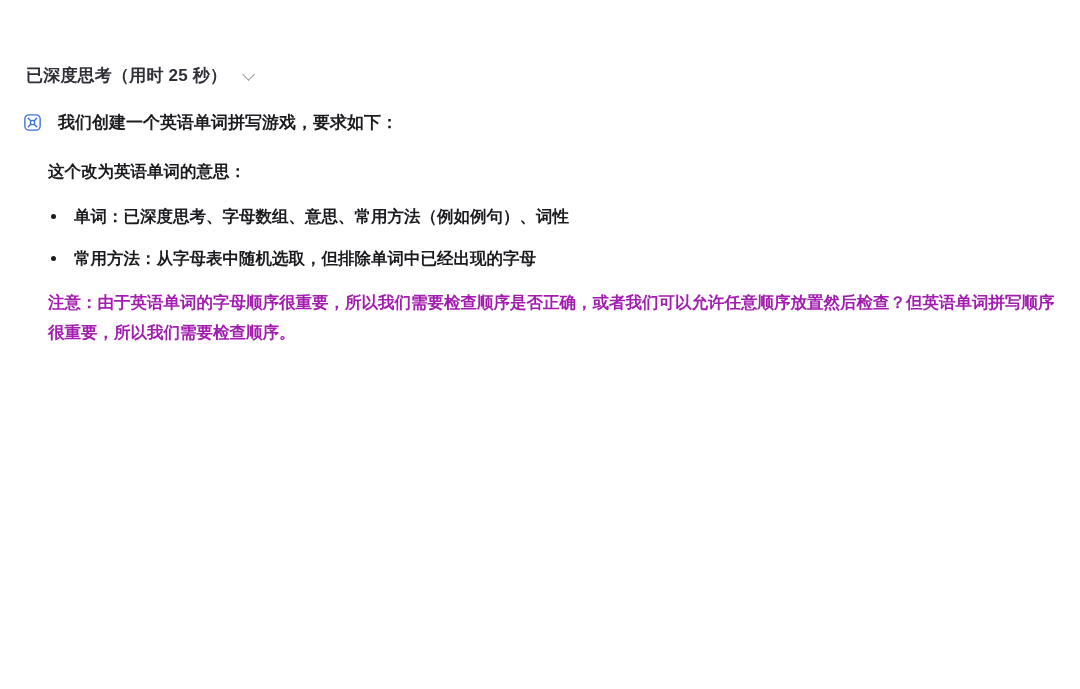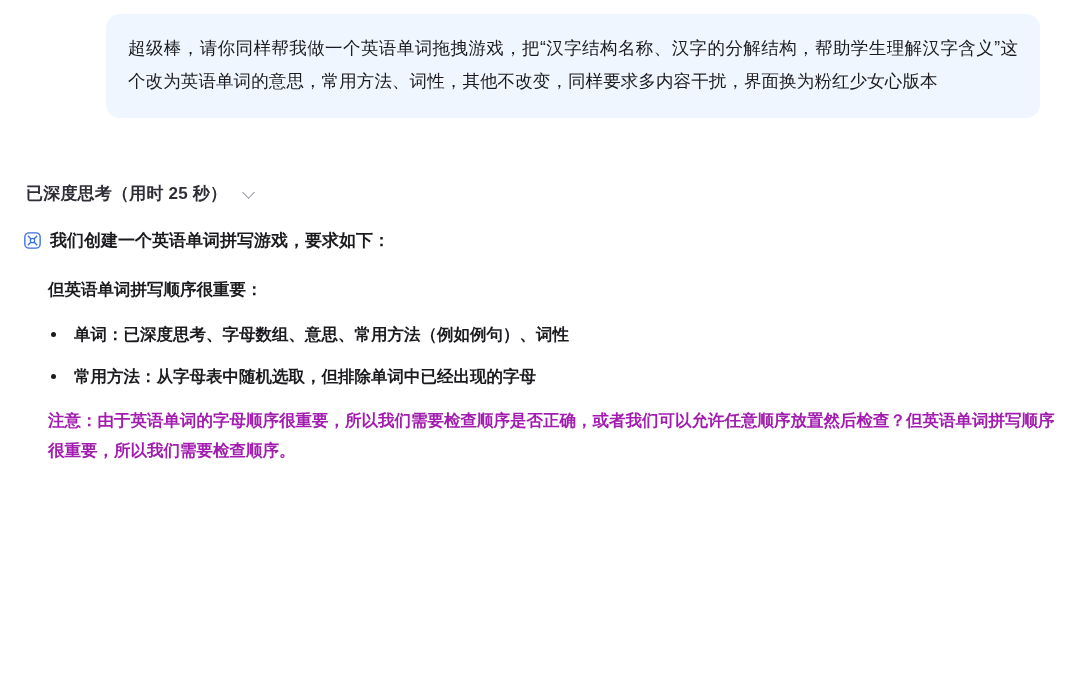--- a/index.html
+++ b/index.html
@@ -78,21 +78,21 @@
     width: 8px;
     height: 8px;
     border-right: 1.6px solid #6b6b75;
     border-bottom: 1.6px solid #6b6b75;
     transform: rotate(45deg);
   }
 
   .intro-row {
     display: flex;
     align-items: flex-start;
-    gap: 9px;
+    gap: 17px;
     margin-top: 22px;
   }
   .sparkle-icon {
     flex: 0 0 auto;
     width: 17px;
     height: 17px;
     margin-top: 5px;
   }
   .intro-text {
     font-size: 17px;
@@ -142,44 +142,41 @@
     color: #a21caf;
     margin: 16px 0 0 24px;
     max-width: 1030px;
   }
 </style>
 </head>
 <body>
 
 <div class="page">
 
-  <div class="user-row">
-    <div class="user-bubble">超级棒，请你同样帮我做一个英语单词拖拽游戏，把“汉字结构名称、汉字的分解结构，帮助学生理解汉字含义”这个改为英语单词的意思，常用方法、词性，其他不改变，同样要求多内容干扰，界面换为粉红少女心版本</div>
-  </div>
 
   <div class="assistant">
 
     <div class="think-header">
       <span class="think-label">已深度思考（用时 25 秒）</span>
       <span class="chevron"></span>
     </div>
 
     <div class="intro-row">
       <span class="sparkle-icon">
         <svg width="17" height="17" viewBox="0 0 20 20" xmlns="http://www.w3.org/2000/svg">
           <rect x="1" y="1" width="18" height="18" rx="5" fill="none" stroke="#3b6fe0" stroke-width="1.6"></rect>
           <path d="M4.5 4.5 L15.5 15.5 M15.5 4.5 L4.5 15.5" stroke="#3b6fe0" stroke-width="1.6" fill="none"></path>
           <circle cx="10" cy="10" r="2.6" fill="#ffffff" stroke="#3b6fe0" stroke-width="1.4"></circle>
         </svg>
       </span>
       <span class="intro-text">我们创建一个英语单词拼写游戏，要求如下：</span>
     </div>
 
 
-    <div class="para">但英语单词拼写顺序很重要：</div>
+    <div class="para">这个改为英语单词的意思：</div>
 
     <ul class="bullets">
       <li>单词：已深度思考、字母数组、意思、常用方法（例如例句）、词性</li>
       <li>常用方法：从字母表中随机选取，但排除单词中已经出现的字母</li>
     </ul>
 
     <div class="note">注意：由于英语单词的字母顺序很重要，所以我们需要检查顺序是否正确，或者我们可以允许任意顺序放置然后检查？但英语单词拼写顺序很重要，所以我们需要检查顺序。</div>
 
   </div>
 </div>

